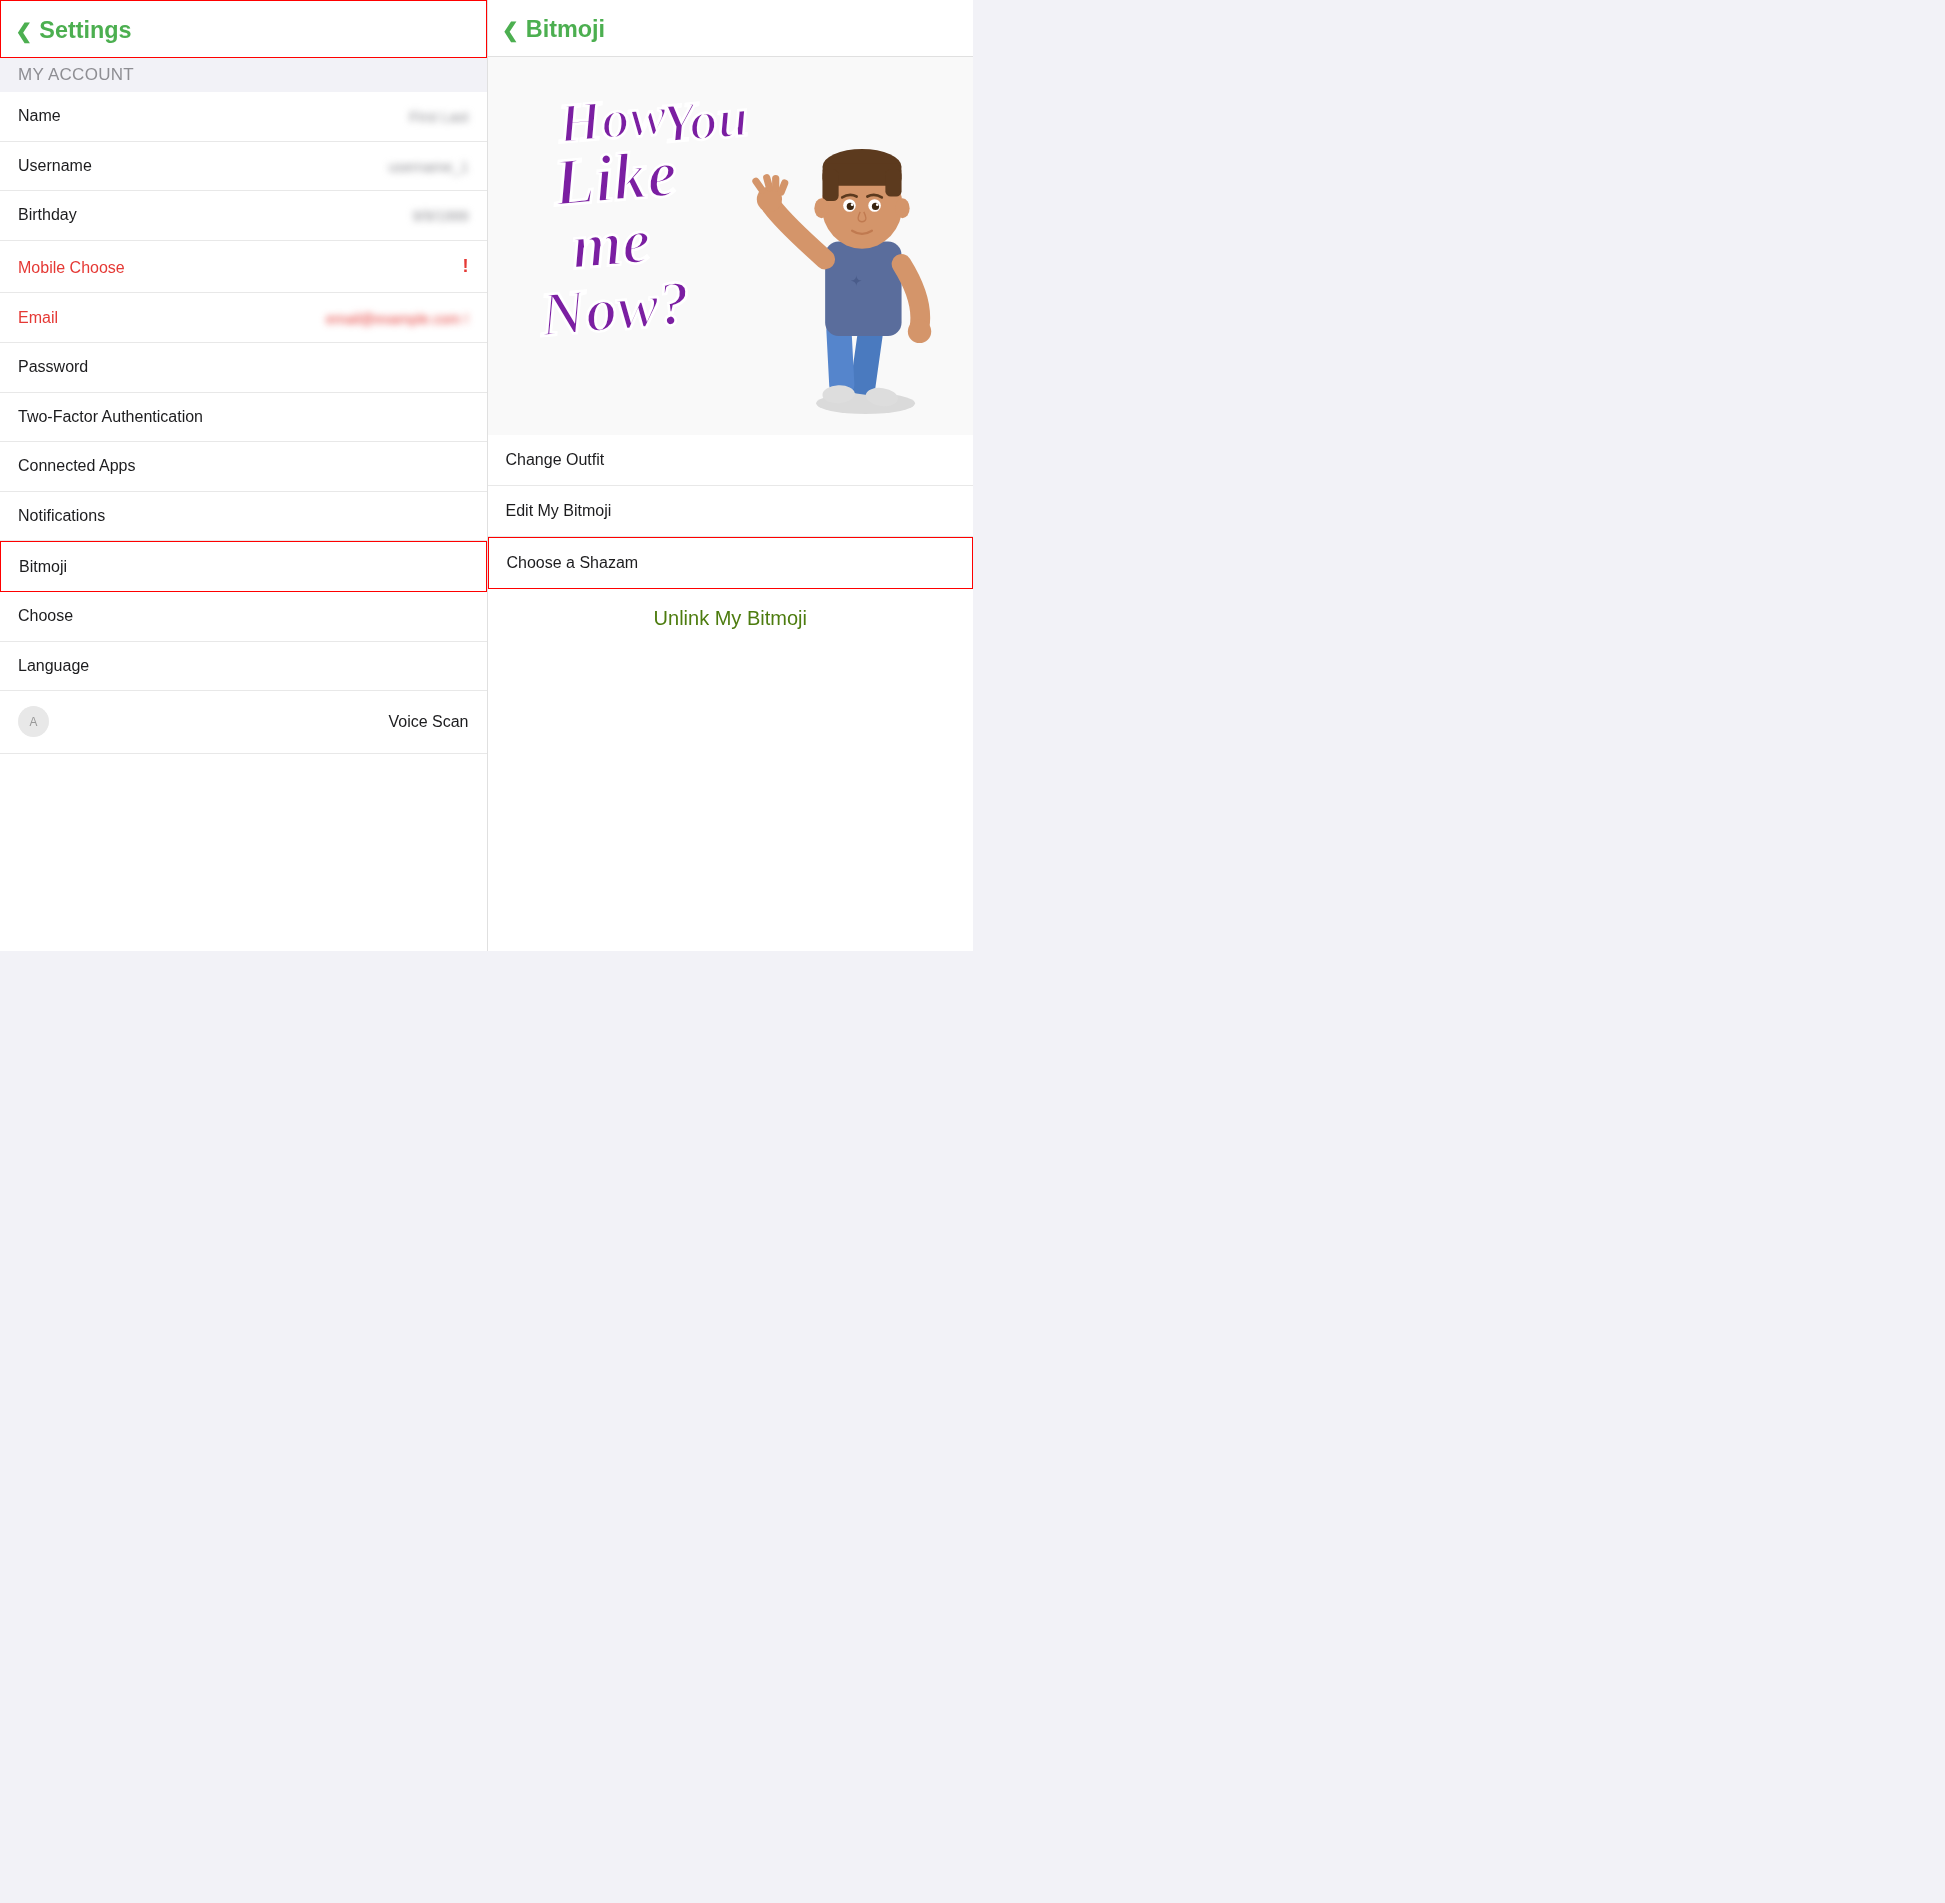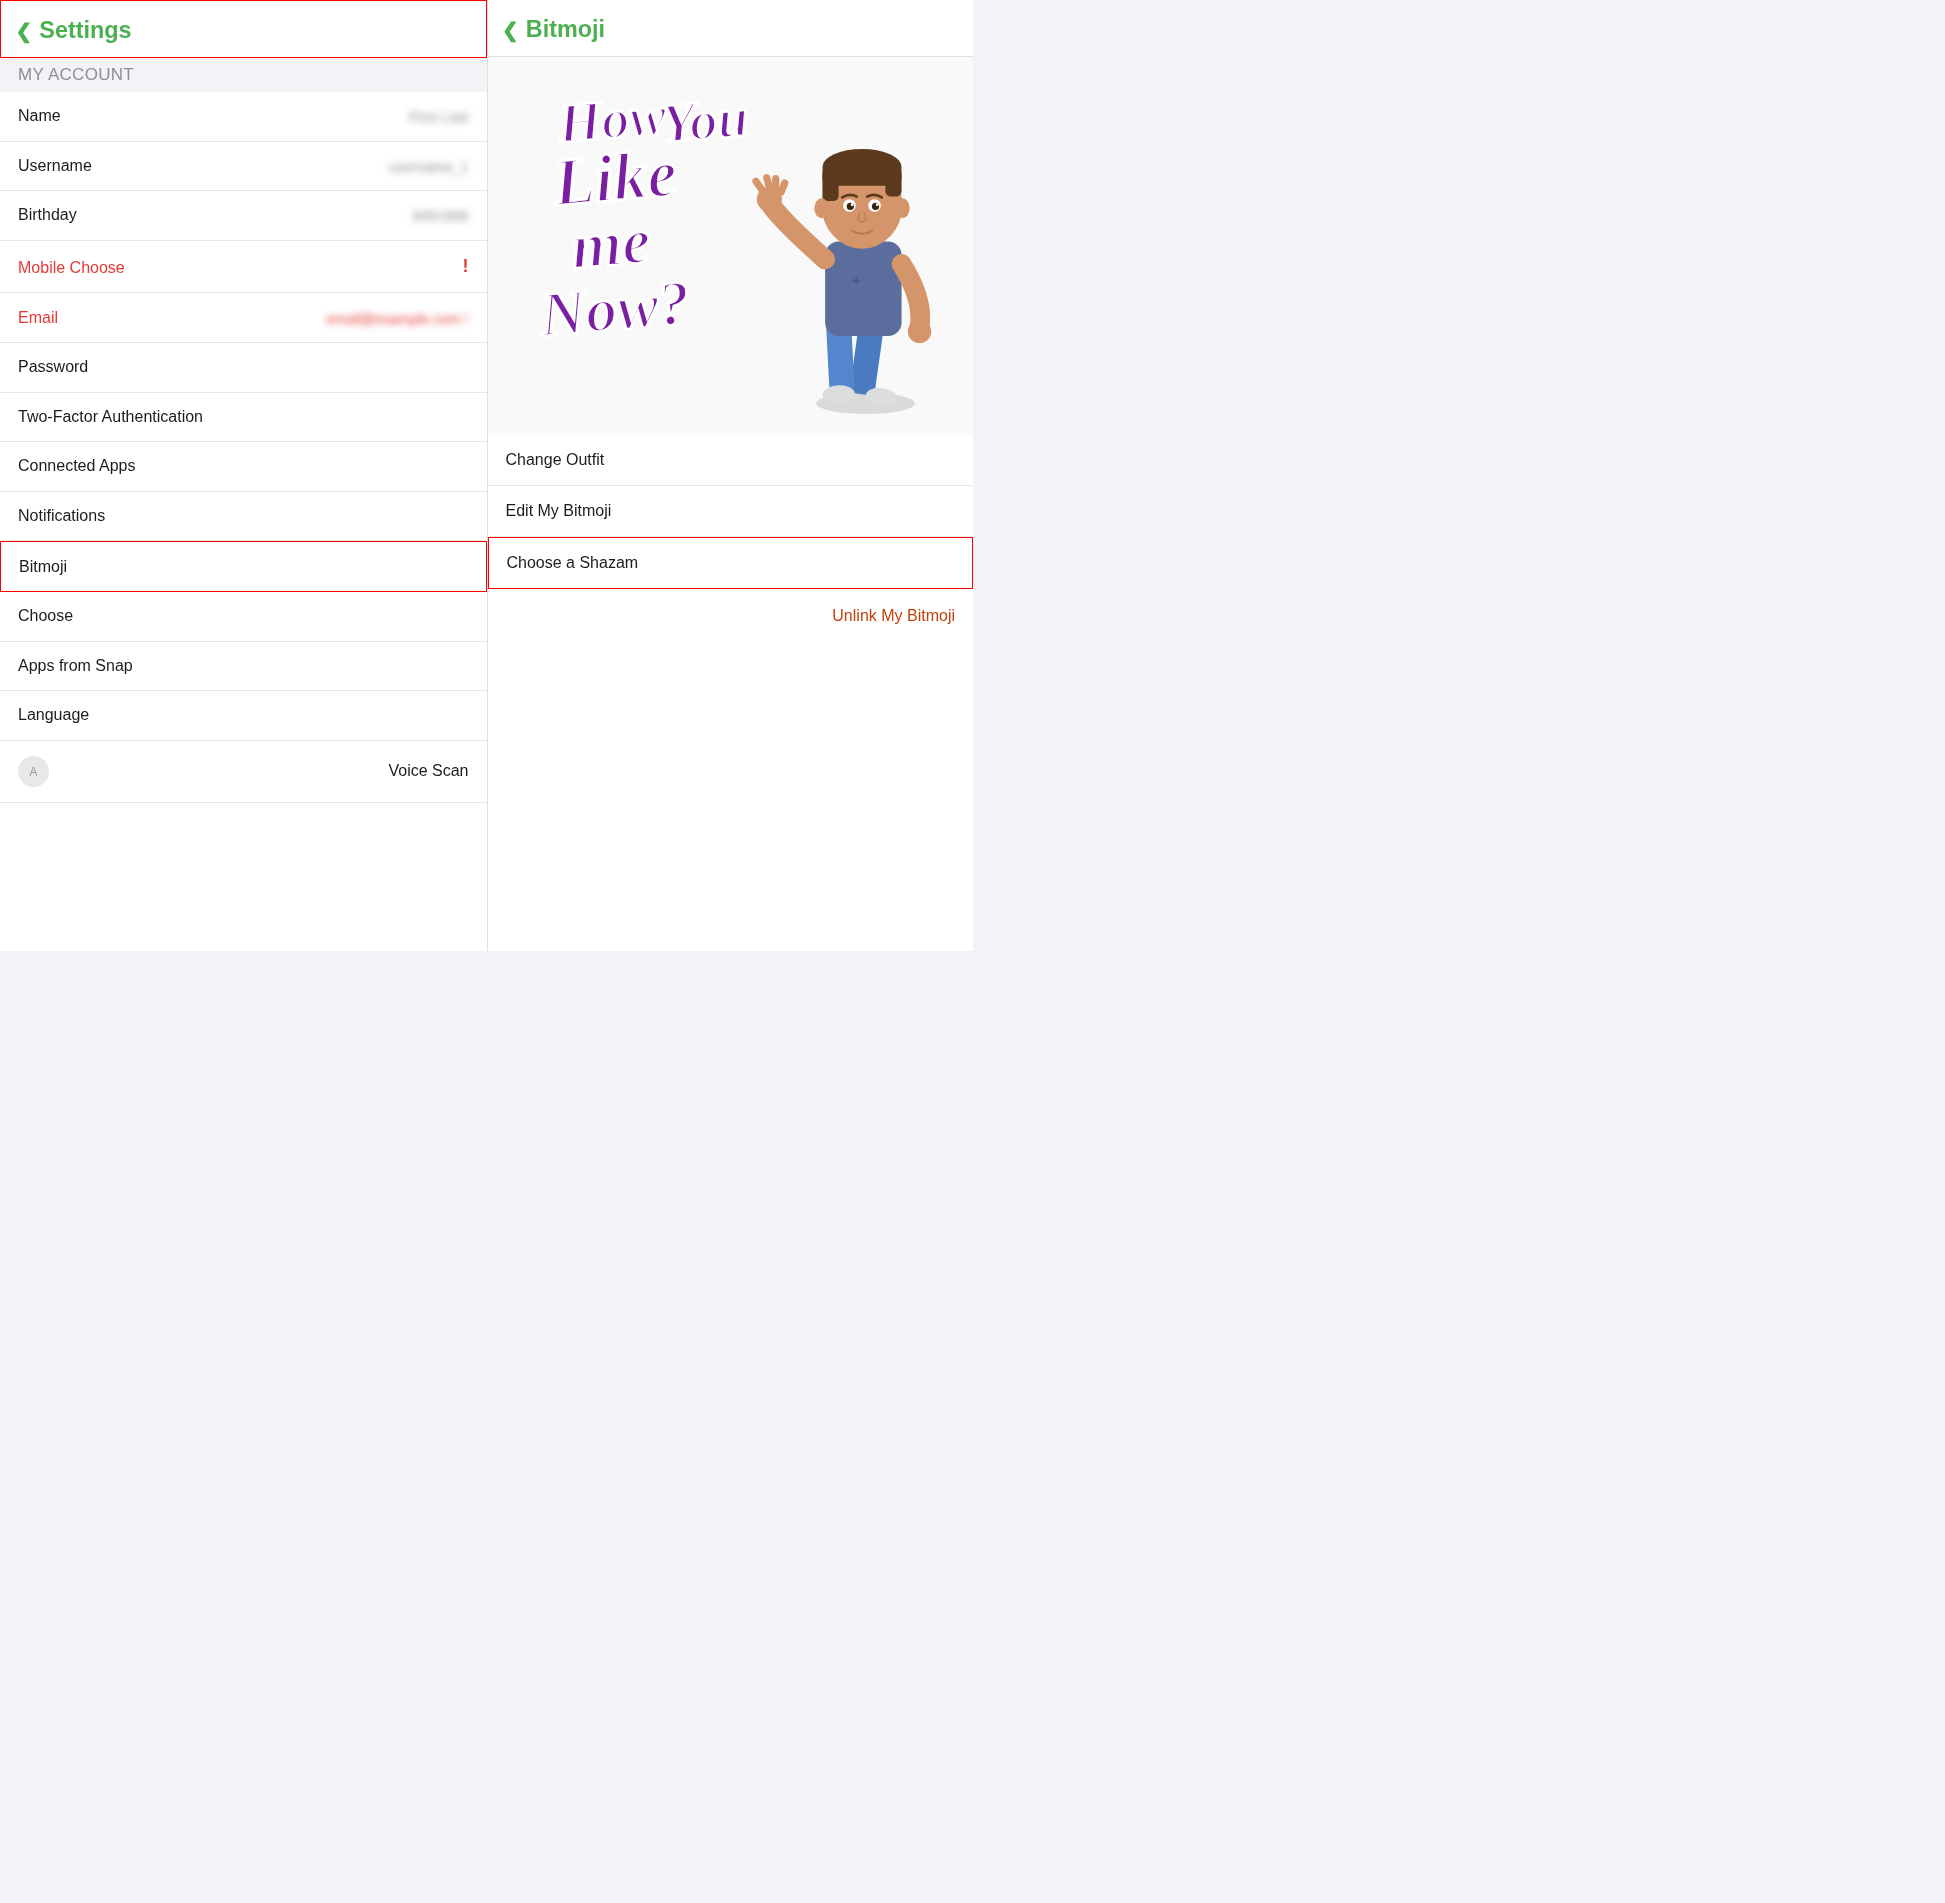--- a/index.html
+++ b/index.html
@@ -149,23 +149,23 @@
       cursor: pointer;
       background: #fff;
     }
 
     .option-item.highlighted {
       border: 1.8px solid red;
     }
 
     .unlink-button {
       padding: 18px;
-      text-align: right;
-      font-size: 16px;
-      color: #c2410c;
+      text-align: center;
+      font-size: 20px;
+      color: #4d7c0f;
       cursor: pointer;
       background: #fff;
     }
   </style>
 </head>
 <body>
 
 <div class="left-panel">
   <div class="left-header">
     <span class="back-arrow">❮</span>
@@ -216,23 +216,20 @@
   </div>
 
   <div class="menu-item highlighted">
     <span class="menu-item-label">Bitmoji</span>
   </div>
 
   <div class="menu-item">
     <span class="menu-item-label">Choose</span>
   </div>
 
-  <div class="menu-item">
-    <span class="menu-item-label">Apps from Snap</span>
-  </div>
 
   <div class="menu-item">
     <span class="menu-item-label">Language</span>
   </div>
 
   <div class="menu-item" style="display:flex;align-items:center;gap:7.2px;">
     <span style="display:inline-block;width:31px;height:31px;background:#f0f0f0;border-radius:50%;overflow:hidden;flex-shrink:0;">
       
       <svg viewBox="0 0 34 34" width="31" height="31">
         <circle cx="17" cy="17" r="17" fill="#e8e8e8"></circle>

